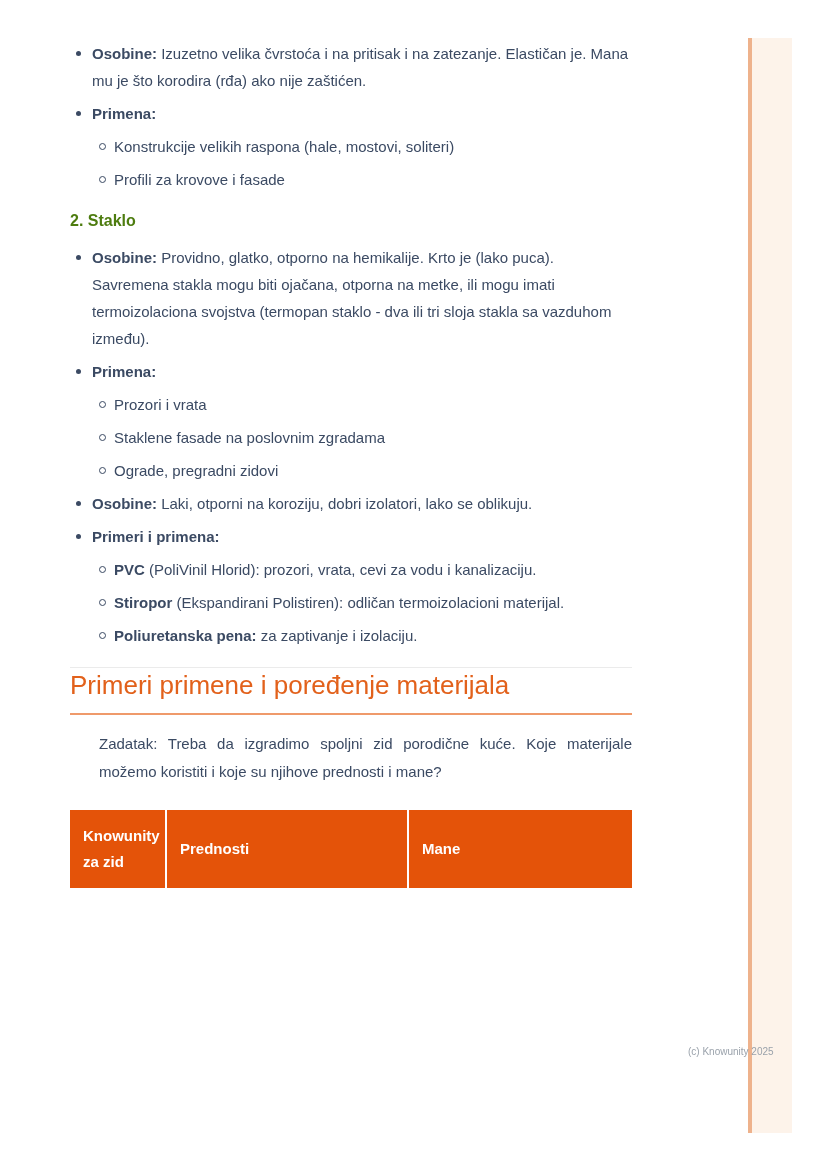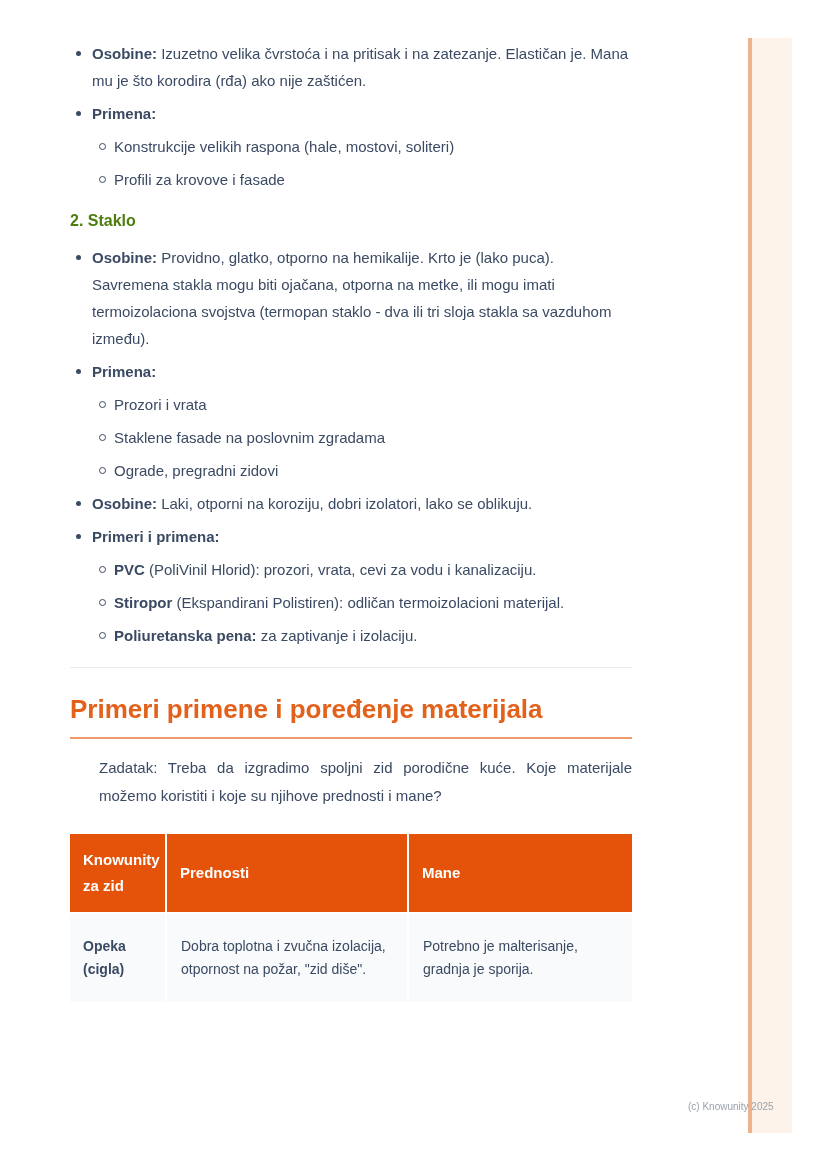--- a/index.html
+++ b/index.html
@@ -3,35 +3,35 @@
 <meta charset="utf-8">
 <style>
   html,body { margin:0; padding:0; background:#ffffff; }
   .page {
     position:relative; width:828px; height:1171px; background:#ffffff;
     font-family:"Liberation Sans","DejaVu Sans",sans-serif;
     color:#3b4a63; overflow:hidden;
   }
   .accent-panel { position:absolute; left:752px; top:38px; width:40px; height:1095px; background:#fdf3ea; z-index:1; }
   .accent-line  { position:absolute; left:748px; top:38px; width:4px;  height:1095px; background:#eeb28c; z-index:2; }
-  .copyright { position:absolute; top:1100px; left:688px; width:90px; font-size:10px; line-height:13px; color:#9aa2ab; z-index:3; white-space:nowrap; }
+  .copyright { position:absolute; top:1045px; left:688px; width:90px; font-size:10px; line-height:13px; color:#9aa2ab; z-index:3; white-space:nowrap; }
 
   .content { position:absolute; left:70px; top:40px; width:562px; height:1093px; overflow:hidden; font-size:15px; line-height:27px; }
 
   .li { position:relative; padding-left:22px; margin-bottom:6px; }
   .li.sub { margin-left:22px; }
   .marker-dot { position:absolute; left:6px; top:11px; width:5px; height:5px; border-radius:50%; background:#3b4a63; }
   .marker-circle { position:absolute; left:7px; top:10px; width:5px; height:5px; border-radius:50%; border:1.5px solid #3b4a63; background:transparent; }
   .b { font-weight:700; }
 
   .h3 { font-weight:700; font-size:16px; line-height:27px; margin:14px 0 10px; color:#4d7c0f; }
 
   .divider { height:1px; background:#ebebeb; margin-top:18px; }
 
-  .h1 { color:#e2611b; font-size:26px; font-weight:700; line-height:34px; margin-top:24px; }
+  .h1 { color:#e2611b; font-size:26px; font-weight:400; line-height:34px; }
   .h1-rule { height:2px; background:#ef9a6b; margin-top:11px; }
 
   .intro { margin-top:15px; text-align:justify; line-height:28px;margin-left:29px; }
 
   table.cmp { margin-top:22px; margin-left:-2px; border-collapse:separate; border-spacing:2px; table-layout:fixed; width:568px; }
   table.cmp th {
     background:#e45309; color:#ffffff; font-size:15px; font-weight:700;
     text-align:left; vertical-align:middle; height:78px; padding:0 13px; line-height:26px;
   }
   table.cmp td {
@@ -131,22 +131,17 @@
           <col style="width:225px">
       </colgroup>
       <thead>
         <tr>
           <th>Knowunity za zid</th>
           <th>Prednosti</th>
           <th>Mane</th>
         </tr>
       </thead>
       <tbody>
-        <tr>
-          <td class="mat">Opeka (cigla)</td>
-          <td>Dobra toplotna i zvučna izolacija, otpornost na požar, "zid diše".</td>
-          <td>Potrebno je malterisanje, gradnja je sporija.</td>
-        </tr>
       </tbody>
     </table>
 
   </div>
 </div>
 
 </body></html>

